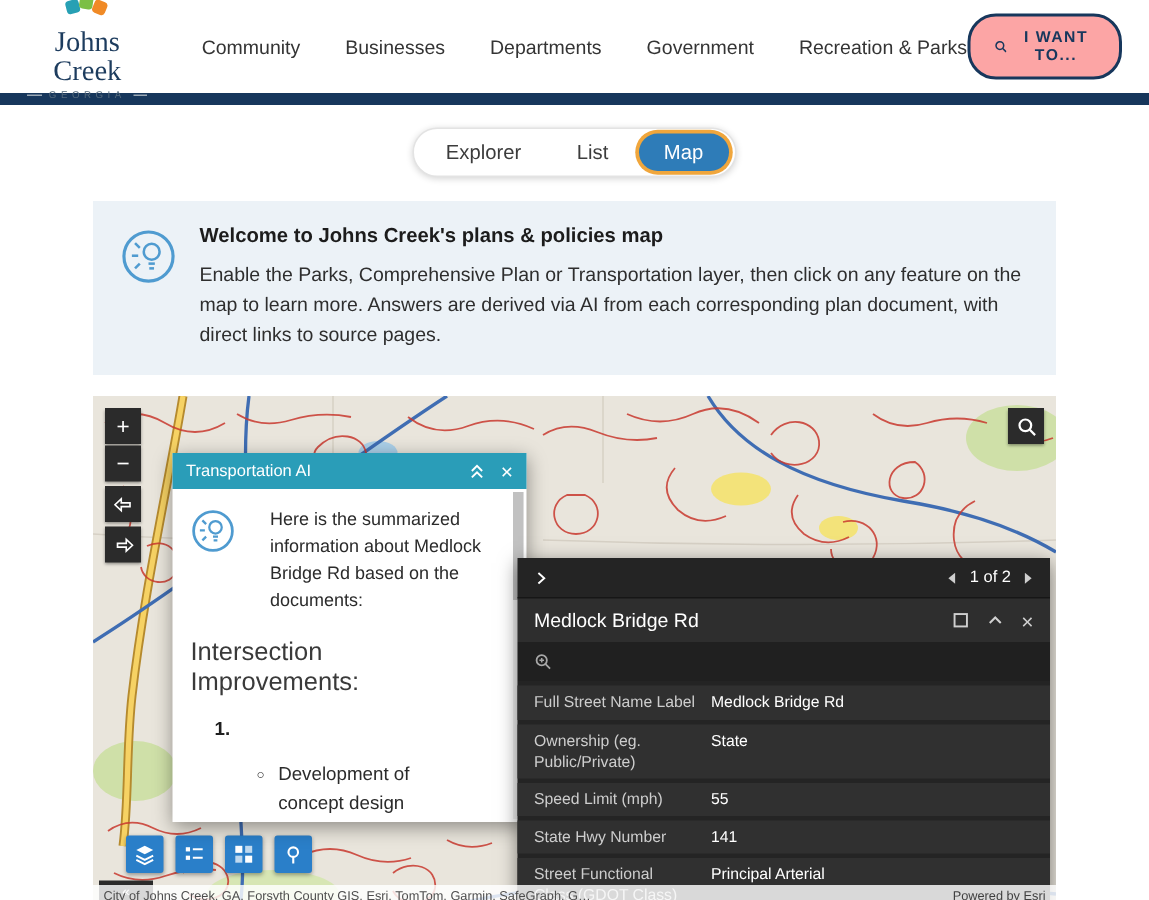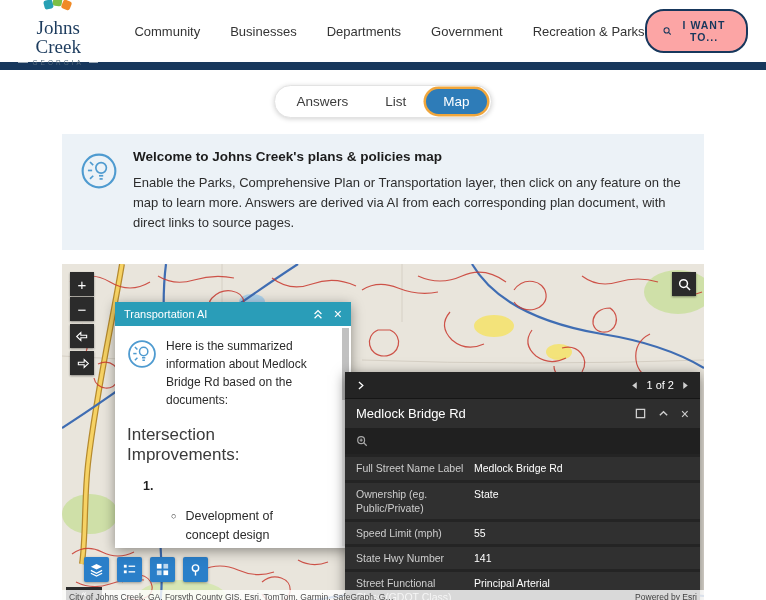--- a/index.html
+++ b/index.html
@@ -57,21 +57,21 @@
   .ai-panel{position:absolute; left:53px; top:38px; width:236px; height:246px; background:#fff;
     box-shadow:0 3px 12px rgba(0,0,0,.4); display:flex; flex-direction:column;}
   .ai-header{height:24px; background:var(--ai-header-teal); color:#fff; display:flex; align-items:center;
     padding:0 9px; font-size:11px; flex:none;}
   .ai-header .spacer{flex:1;}
   .ai-hicon{cursor:pointer; display:flex; align-items:center; margin-left:10px;}
   .ai-close{font-size:14px; line-height:1; cursor:pointer;}
   .ai-body{position:relative; flex:1; overflow:hidden; padding:11px 22px 0 12px;}
   .ai-scrolltrack{position:absolute; right:2px; top:2px; bottom:2px; width:7px; background:#f1f1f1;}
   .ai-scrollthumb{position:absolute; top:0; left:0; width:7px; height:72px; background:#c1c1c1; cursor:grab;}
-  .ai-intro{display:flex; gap:9px;}
+  .ai-intro{display:flex; gap:23px;}
   .ai-intro-icon{flex:0 0 30px; padding-top:2px;}
   .ai-intro-text{font-size:12px; line-height:1.5; color:#2b2b2b;}
   .ai-heading{font-size:17px; font-weight:400; color:#3a3a3a; margin:16px 0 12px;}
   .ai-li{display:flex; gap:7px; margin-left:16px; font-size:12.5px; font-weight:700; color:#1f1f1f; line-height:1.5;}
   .ai-li .num{flex:none;}
   .ai-li .txt{max-width:118px;}
   .ai-sub{display:flex; gap:9px; margin-left:44px; margin-top:11px; font-size:12.5px; color:#2b2b2b; line-height:1.5;}
   .ai-sub .bullet{font-size:9px; padding-top:3px;}
   .ai-sub .txt{max-width:100px;}
   
@@ -118,21 +118,21 @@
       <circle cx="6" cy="6" r="4.3" fill="none" stroke="#17375c" stroke-width="1.7"></circle>
       <line x1="9.3" y1="9.3" x2="13" y2="13" stroke="#17375c" stroke-width="1.7"></line>
     </svg>
     <span>I WANT TO...</span>
   </button>
 </div>
 <div class="navy-bar"></div>
 
 <div class="tab-row">
   <div class="tab-pill">
-    <span class="tab">Answers</span>
+    <span class="tab">Explorer</span>
     <span class="tab">List</span>
     <span class="tab active">Map</span>
   </div>
 </div>
 
 <div class="welcome">
   <div class="welcome-icon">
     <svg width="38" height="38" viewBox="0 0 36 36">
       <circle cx="18" cy="18" r="15.5" fill="none" stroke="#4f9bd0" stroke-width="2"></circle>
       <circle cx="20" cy="15" r="5" fill="none" stroke="#4f9bd0" stroke-width="1.6"></circle>

